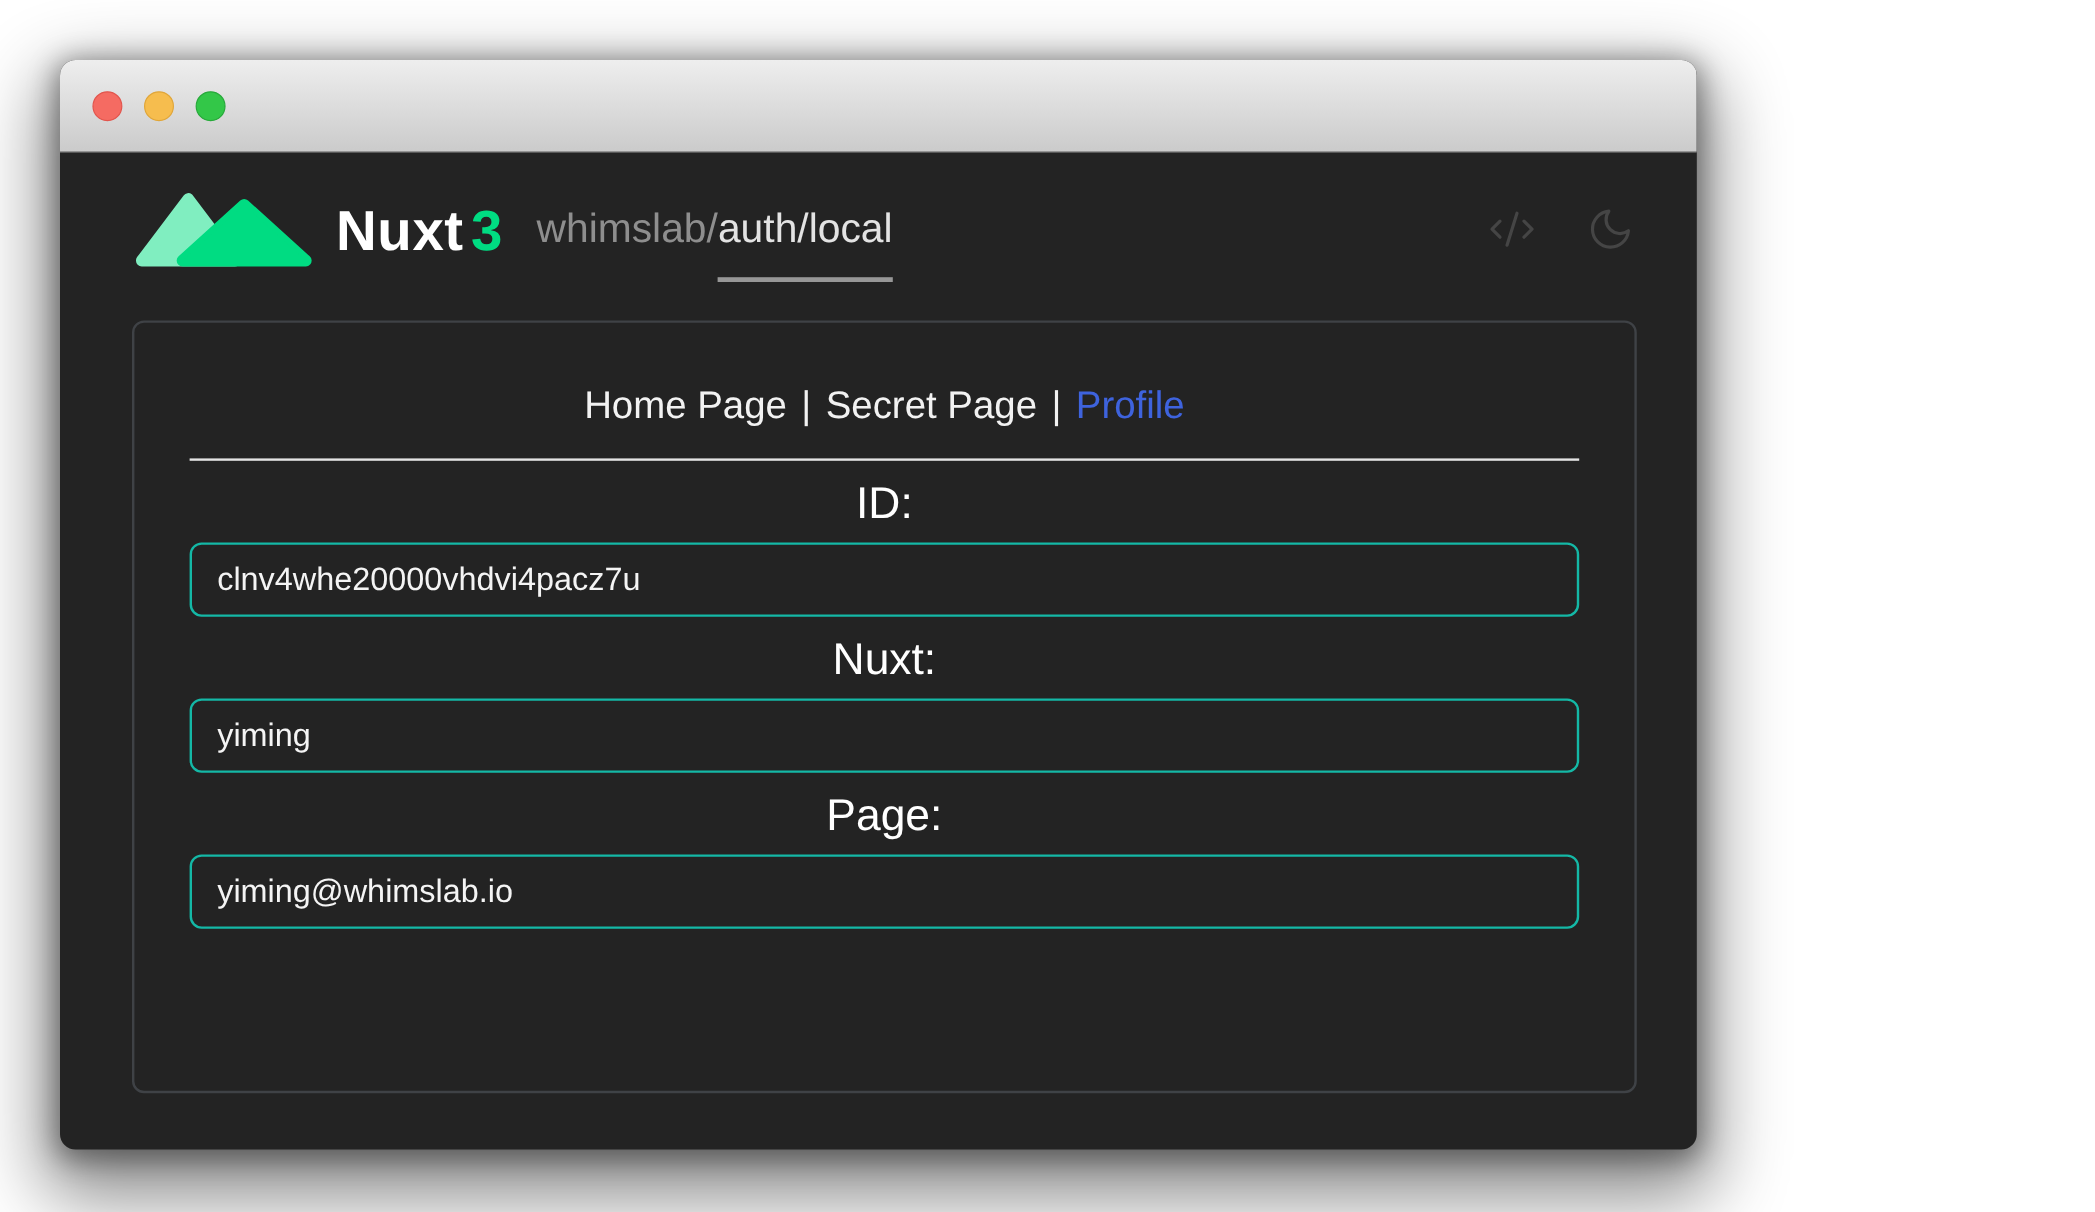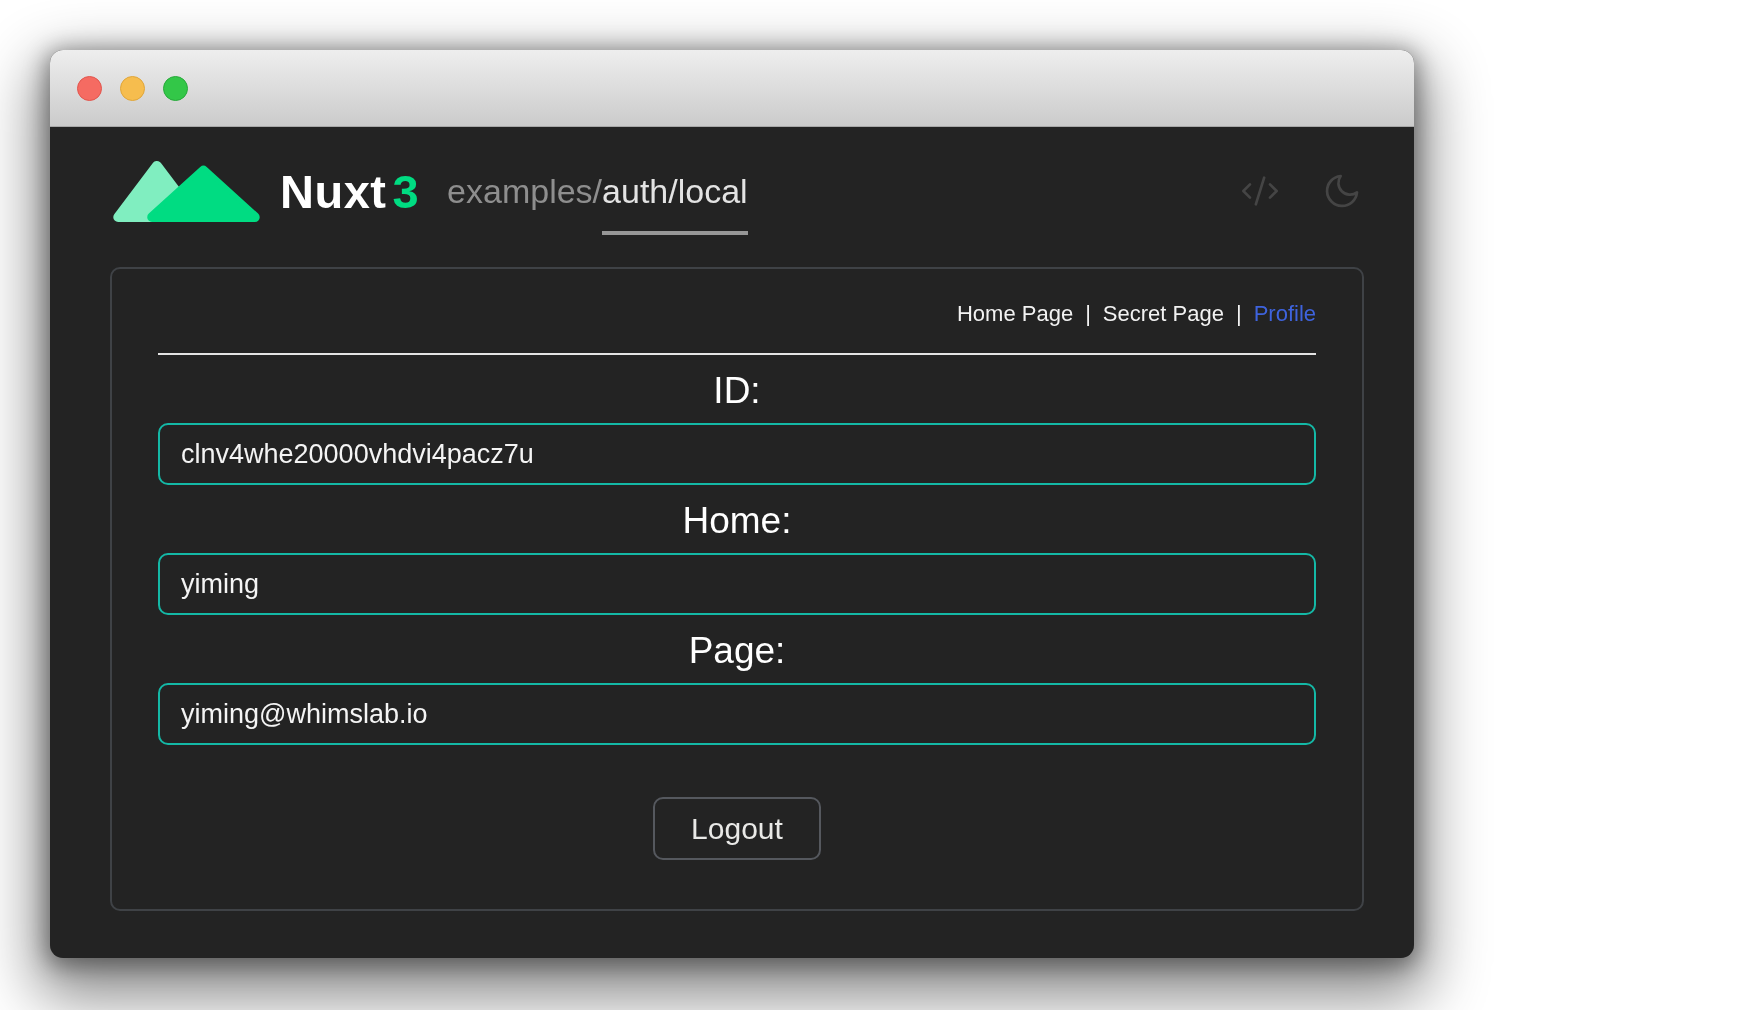--- a/index.html
+++ b/index.html
@@ -88,23 +88,23 @@
   
   .card {
     margin: 22px 50px 0 60px;
     height: 644px;
     border: 2px solid #3f4246;
     border-radius: 10px;
     box-sizing: border-box;
     padding: 0 46px;
   }
   .nav-row {
-    margin-top: 32px;
-    text-align: right;
-    font-size: 22px;
+    margin-top: 50px;
+    text-align: center;
+    font-size: 32px;
     color: #f2f2f2;
   }
   .nav-link { color: #f2f2f2; text-decoration: none; cursor: pointer; }
   .nav-link.active { color: #3e63dd; }
   .nav-sep { margin: 0 12px; color: #f2f2f2; }
   .card hr {
     margin: 26px 0 0 0;
     border: none;
     border-top: 2px solid #e3e3e3;
   }
@@ -157,21 +157,21 @@
       <div class="traffic t-zoom"></div>
     </div>
 
     <div class="app-header">
       <svg class="logo-svg" viewBox="0 0 154 66" aria-hidden="true">
         <path d="M7 60 L47 7 L87 60 Z" fill="#80EEC0" stroke="#80EEC0" stroke-width="10" stroke-linejoin="round"></path>
         <path d="M42 60 L95 12 L148 60 Z" fill="#00DC82" stroke="#00DC82" stroke-width="10" stroke-linejoin="round"></path>
         <path d="M42 60 L95 12 L148 60 Z" fill="#00DC82"></path>
       </svg>
       <div class="brand"><span>Nuxt</span><span class="ver" style="color:#00DC82">3</span></div>
-      <div class="breadcrumb"><span>examples/</span><span class="current">auth/local</span></div>
+      <div class="breadcrumb"><span>whimslab/</span><span class="current">auth/local</span></div>
       <div class="header-spacer"></div>
       <div class="header-icon">
         <svg viewBox="0 0 24 24" fill="none" stroke="currentColor" stroke-width="1.6" stroke-linecap="round" stroke-linejoin="round">
           <path d="m18 16 4-4-4-4"></path>
             <path d="m6 8-4 4 4 4"></path>
             <path d="m14.5 4-5 16"></path>
         </svg>
       </div>
       <div class="header-icon">
         <svg viewBox="0 0 24 24" fill="none" stroke="currentColor" stroke-width="1.6" stroke-linecap="round" stroke-linejoin="round">
@@ -184,25 +184,22 @@
 
       <div class="nav-row">
         <a class="nav-link">Home Page</a><span class="nav-sep">|</span><a class="nav-link">Secret Page</a><span class="nav-sep">|</span><a class="nav-link active">Profile</a>
       </div>
 
       <hr>
 
       <div class="field-label">ID:</div>
       <input class="field-input" type="text" value="clnv4whe20000vhdvi4pacz7u" style="">
 
-      <div class="field-label">Home:</div>
+      <div class="field-label">Nuxt:</div>
       <input class="field-input" type="text" value="yiming" style="">
 
       <div class="field-label">Page:</div>
       <input class="field-input" type="text" value="yiming@whimslab.io" style="">
 
-      <div class="logout-wrap">
-        <button class="logout-btn">Logout</button>
-      </div>
 
     </div>
   </div>
 </div>
 
 </body></html>

